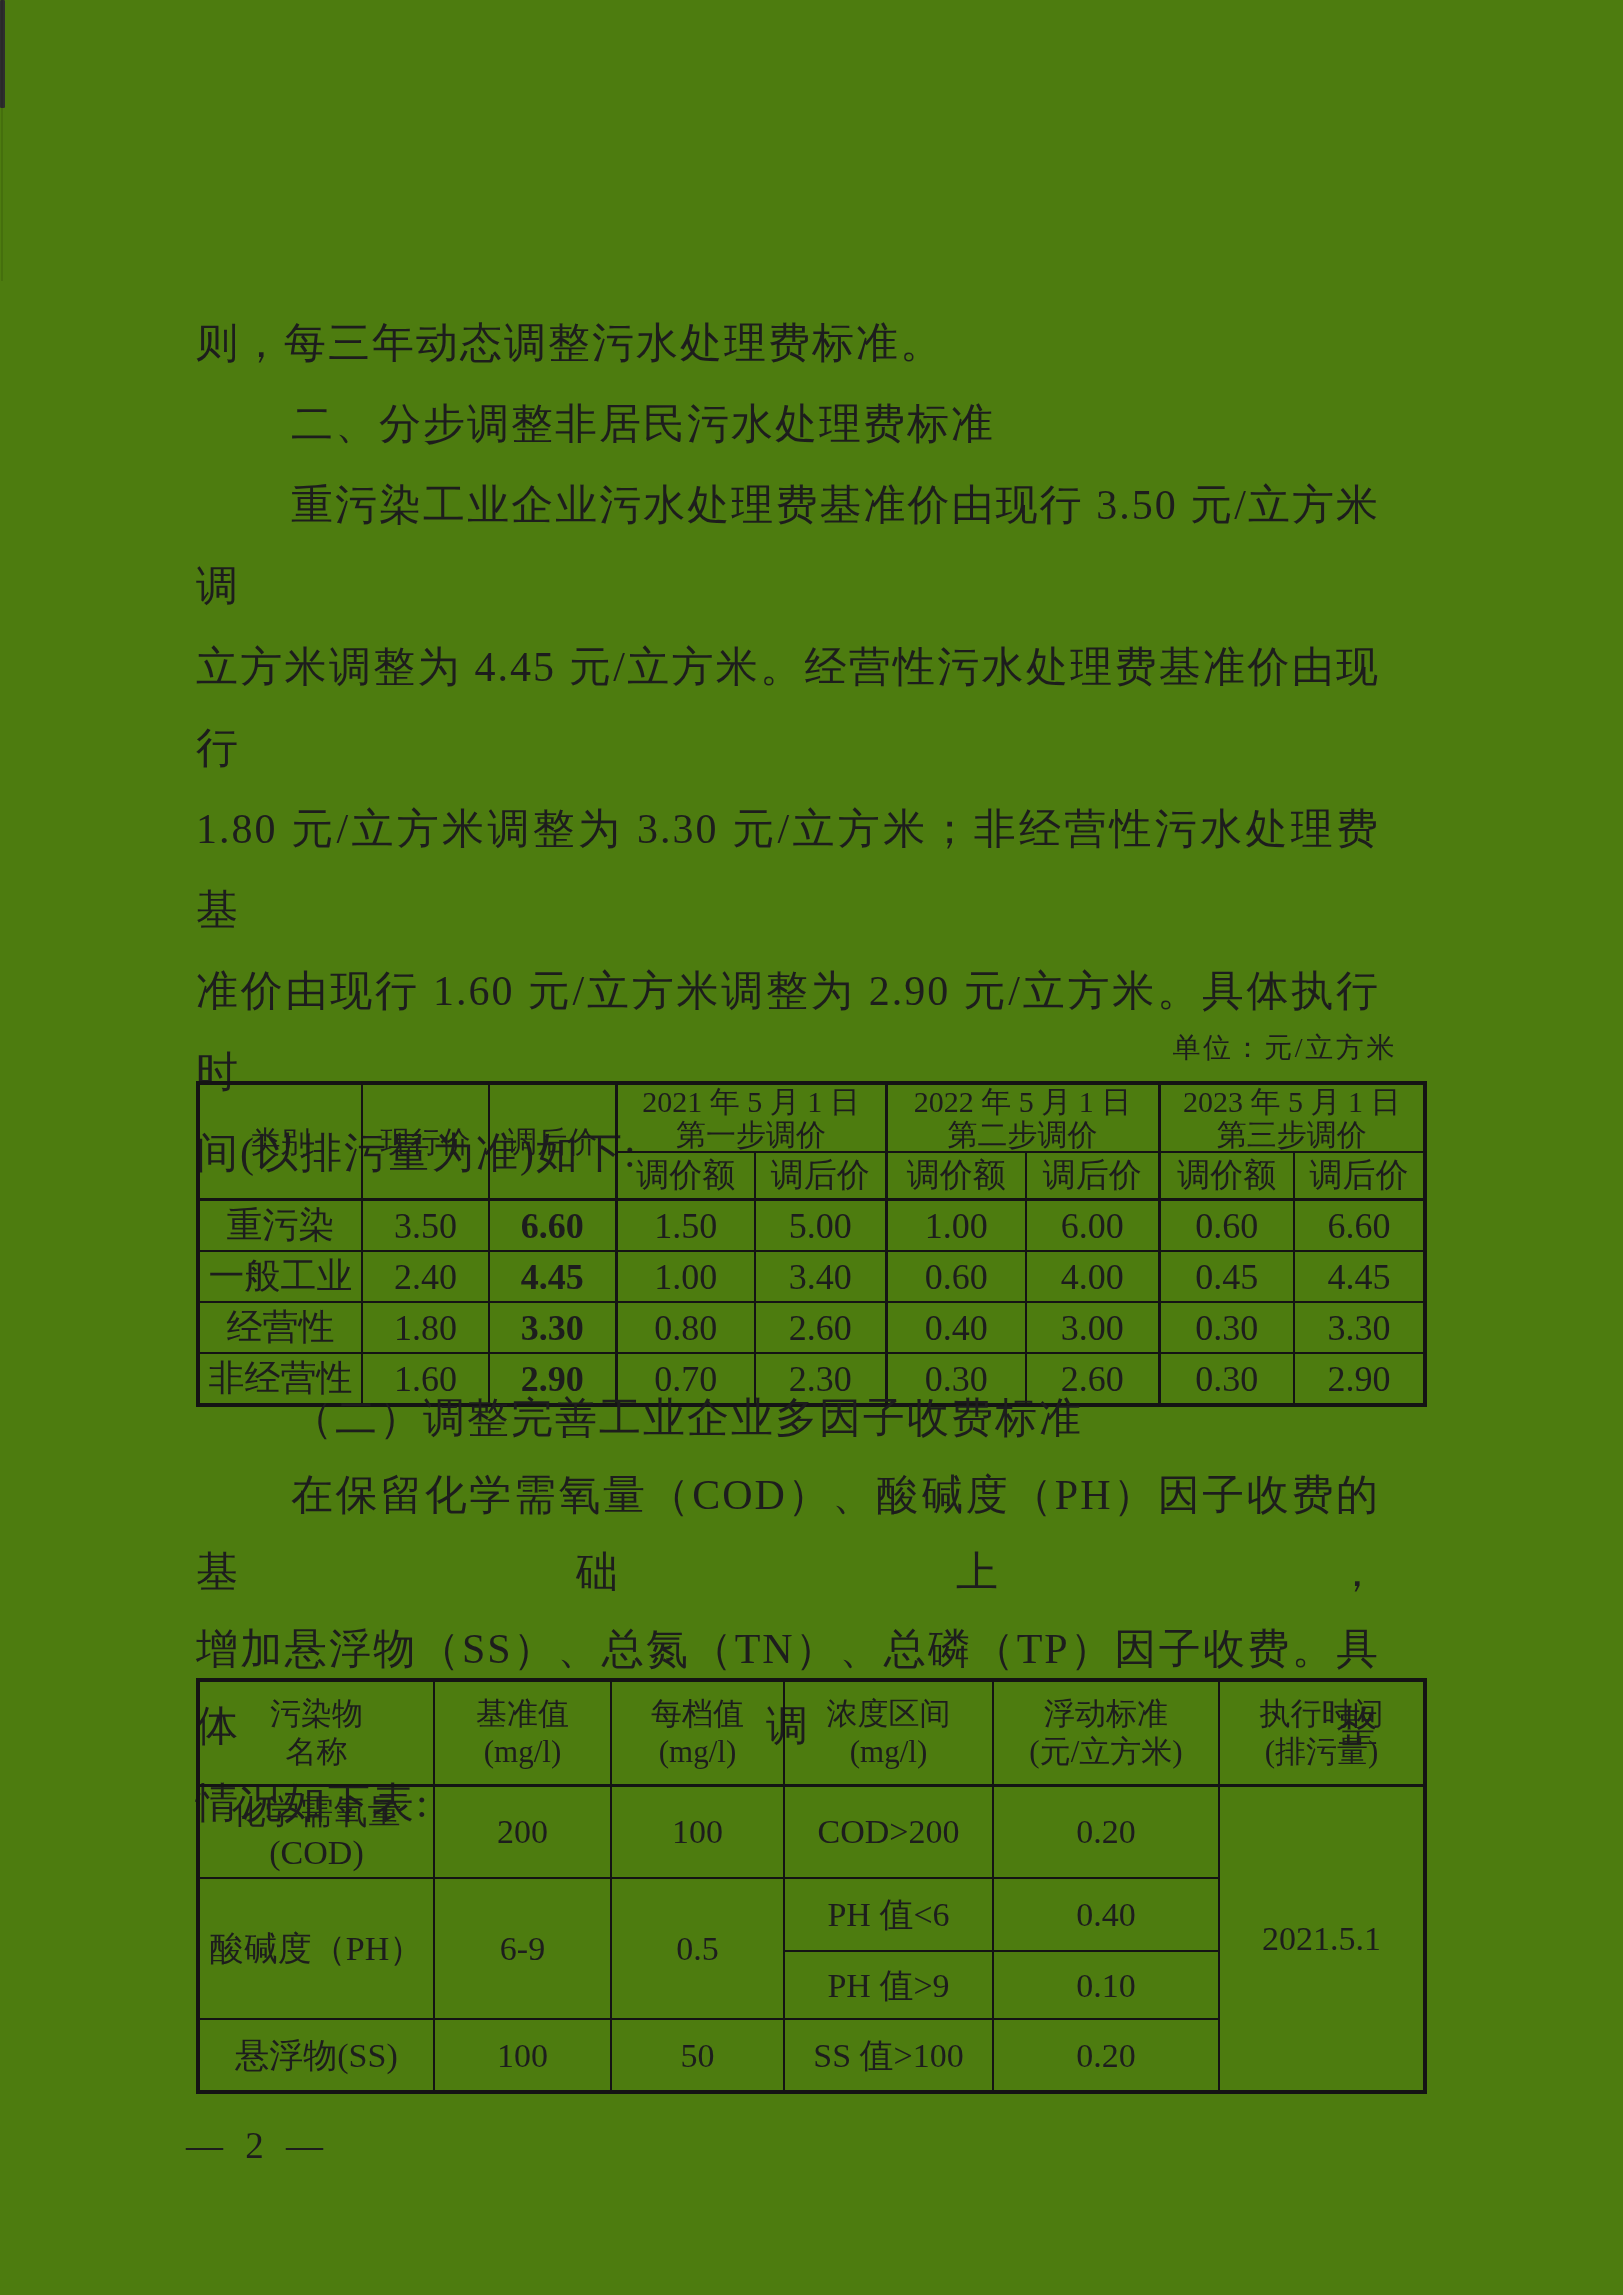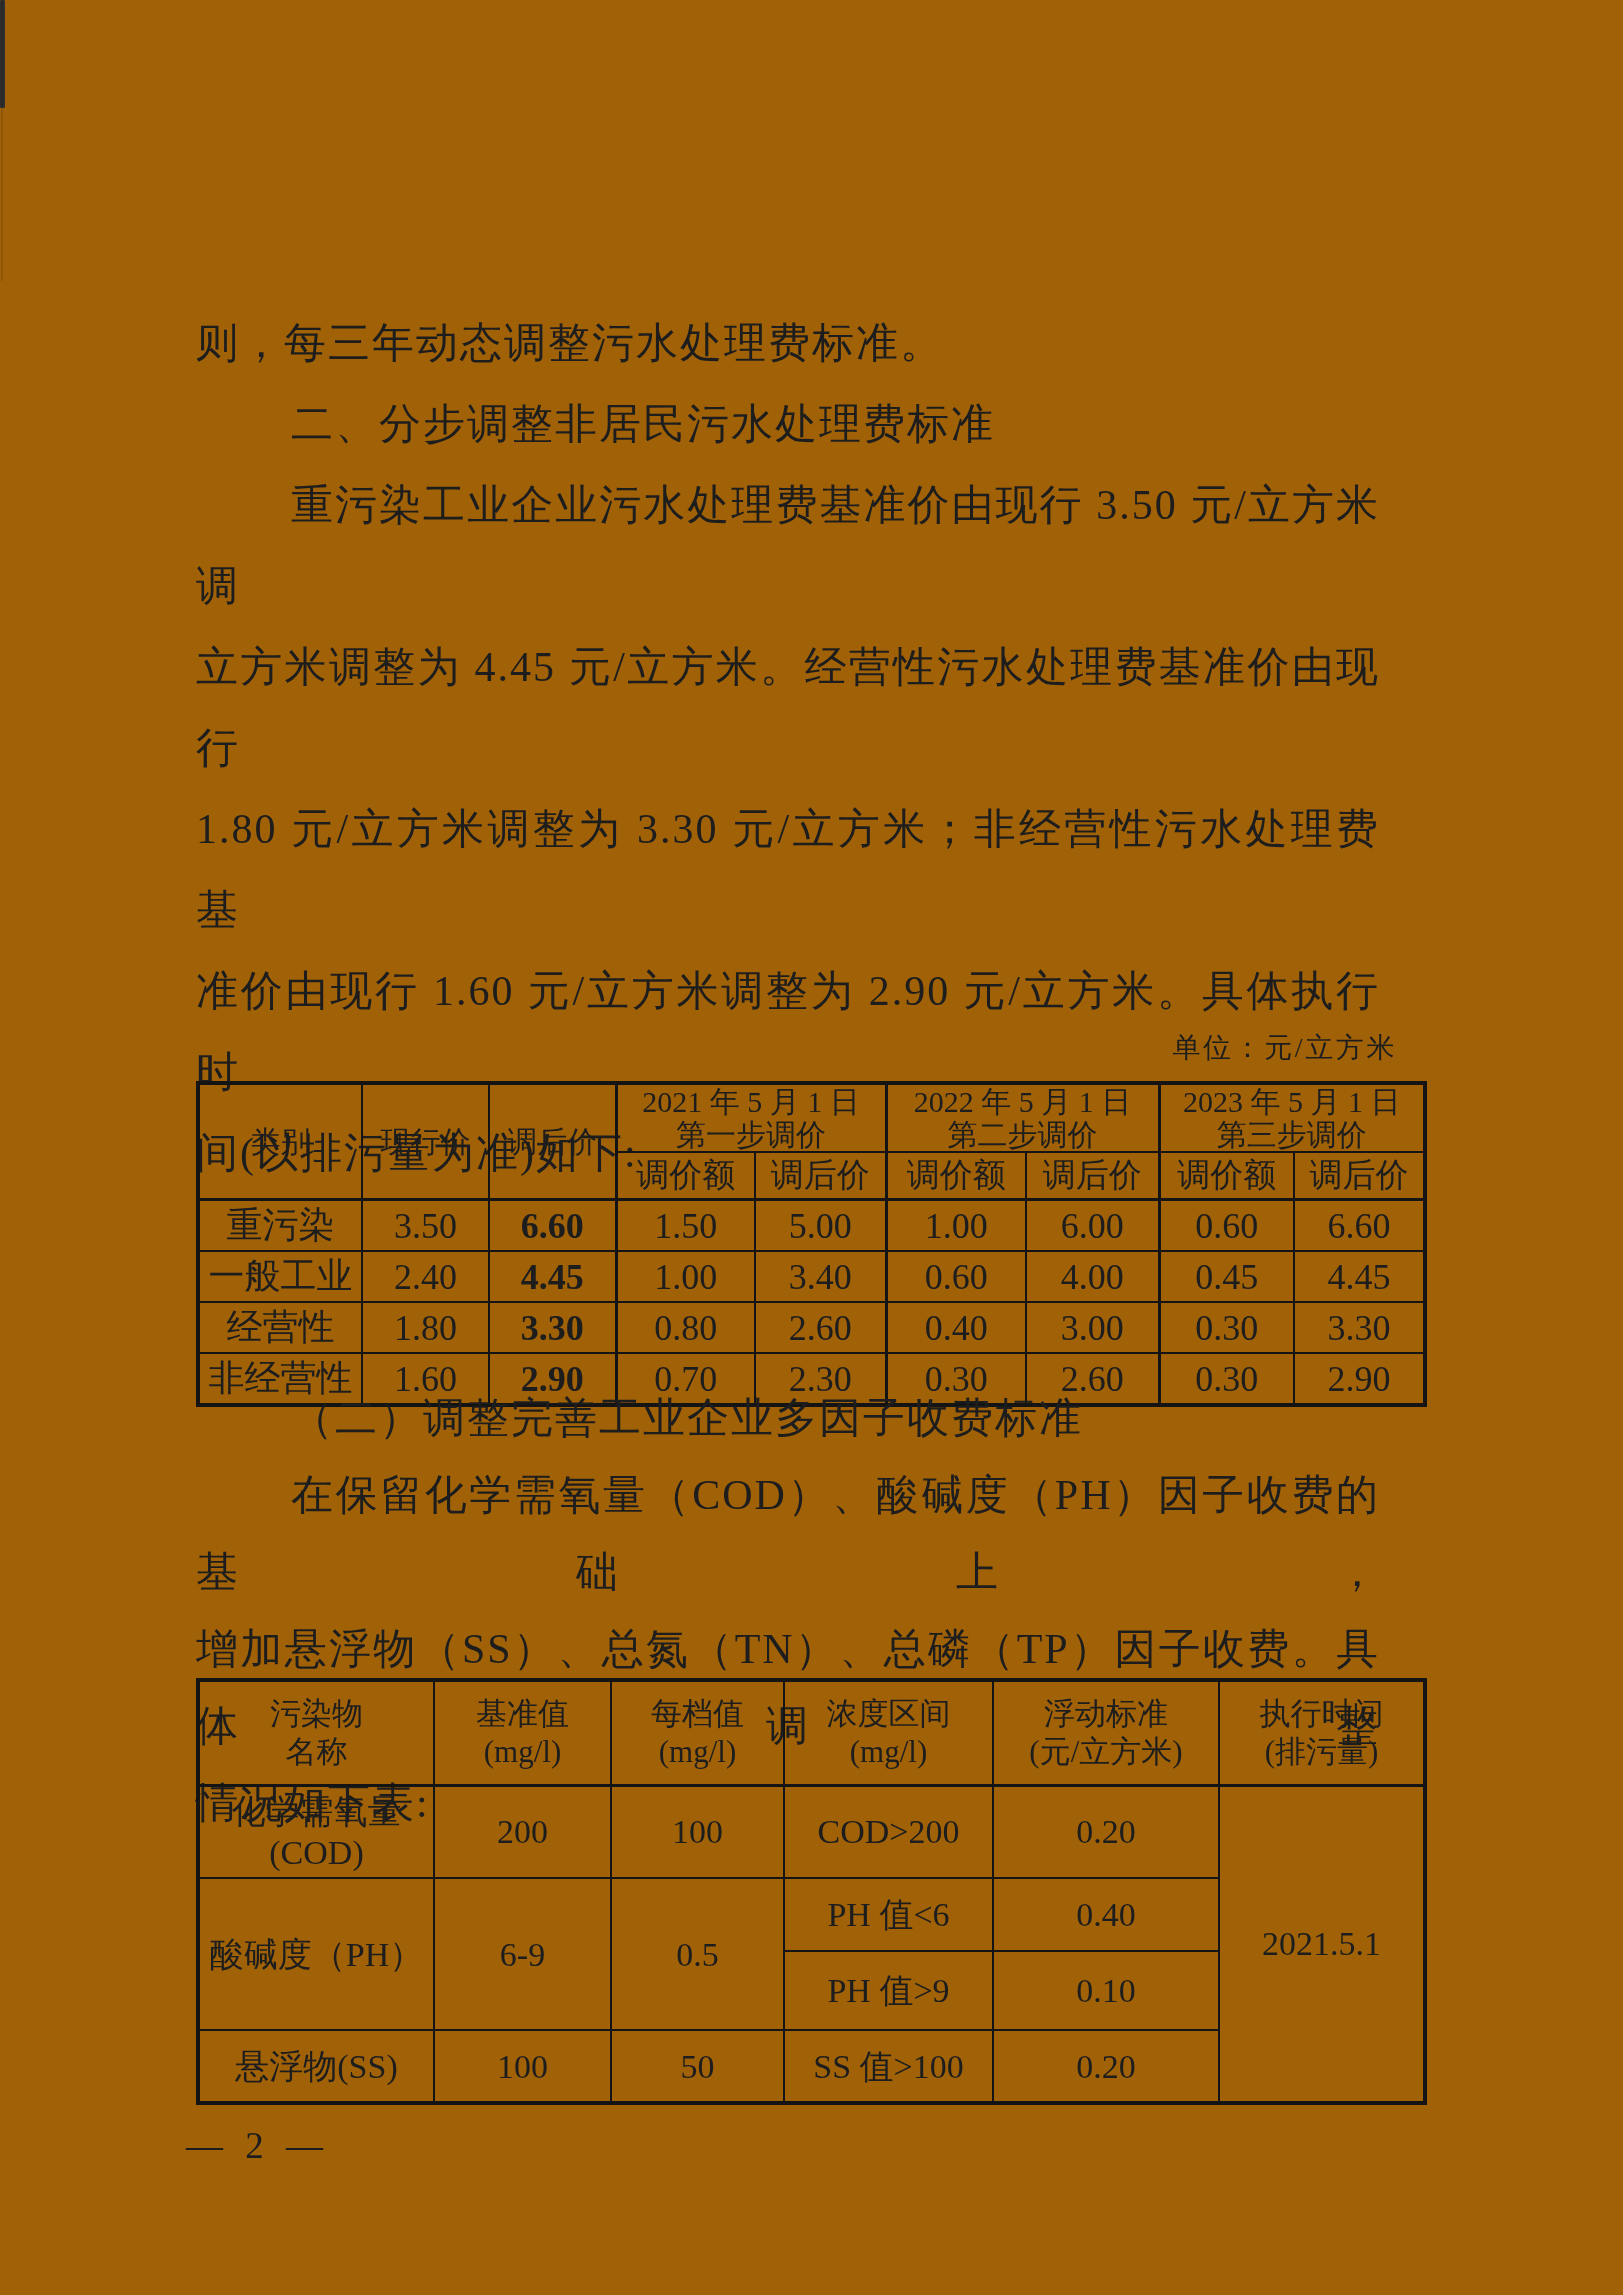--- a/index.html
+++ b/index.html
@@ -1,21 +1,21 @@
 <!DOCTYPE html>
 <html style="font-size:10.5px"><head>
 <meta charset="utf-8">
 <style>
   * { margin:0; padding:0; box-sizing:border-box; }
   html,body { background:#e8e8e8; }
   .page {
     position:relative;
     width:1623px; height:2295px;
     margin:0 auto;
-    background:#a16207;
+    background:#4d7c0f;
     overflow:hidden;
     font-family:"Liberation Serif","DejaVu Serif",serif;
     color:#1d1d1d;
   }
 
   
   .scan-mark-dark {
     position:absolute; left:0; top:610; width:4.6px; height:108px;
     background:#2e2e2e; border-radius:1.3px;
   }
@@ -60,21 +60,21 @@
   .t1 tr.dr td { height:43px; }
   .t1 td.gb { border-left-width:3.9px; }
   .t1 tr.dr1 td { border-top-width:3.9px; }
   .t1 td.bold { font-weight:700; }
 
   .t2-wrap { position:absolute; left:196px; top:1678px; }
   .t2 { width:1227px; border:4.6px solid #141414;padding-left:48px; }
   .t2 tr.h td { height:105px; font-size:31px; line-height:38px; }
   .t2 tr.cod td { height:93px; }
   .t2 tr.ph1 td { height:73px; }
-  .t2 tr.ph2 td { height:79px; }
+  .t2 tr.ph2 td { height:68px; }
   .t2 tr.ss td { height:73px; }
   .t2 td { font-size:34px; line-height:41px; }
   .t2 tr.cod td { border-top-width:3.9px; }
 
   
   .page-num {
     position:absolute; left:186px; top:2124px;
     font-size:37px; letter-spacing:6.5px;
   }
 </style>

